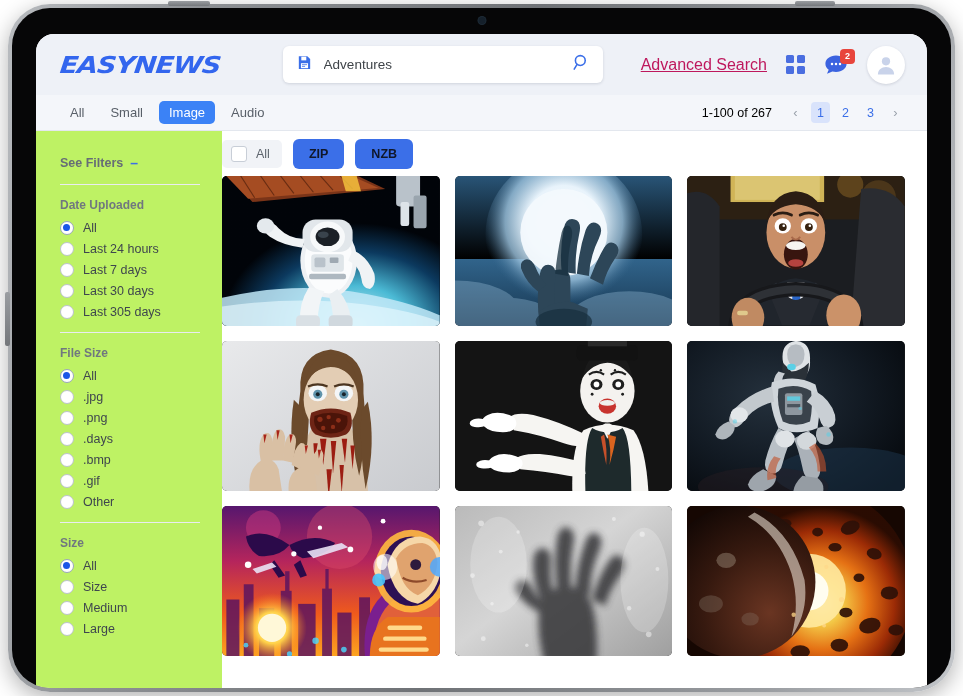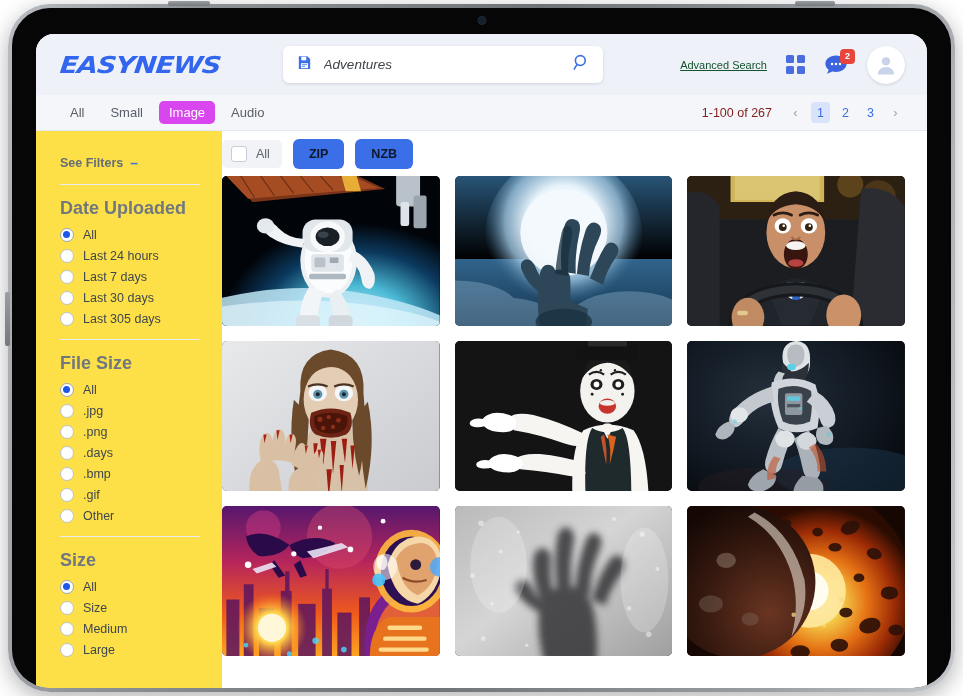--- a/index.html
+++ b/index.html
@@ -98,31 +98,30 @@
     box-shadow: 0 1px 3px rgba(20,30,60,0.14);
   }
   .search-value {
     flex: 1;
     font-size: 13.5px;
     color: #3e4348;
     border: none;
     outline: none;
     background: transparent;
     font-family: "Liberation Sans", sans-serif;
-    font-style: italic;
   }
   .header-right {
     margin-left: auto;
     display: flex;
     align-items: center;
     gap: 19px;
   }
   .adv-search {
-    font-size: 11px;
-    color: #14532d;
+    font-size: 16px;
+    color: #be185d;
     text-decoration: underline;
     white-space: nowrap;
     cursor: pointer;
   }
   .grid-icon { display: grid; grid-template-columns: 8px 8px; gap: 3px; cursor: pointer; }
   .grid-icon i { display: block; width: 8px; height: 8px; background: #4a6ee0; border-radius: 1.5px; }
   .chat-icon { position: relative; cursor: pointer; width: 24px; height: 22px; }
   .chat-badge {
     position: absolute;
     top: -5px; right: -7px;
@@ -156,56 +155,56 @@
   }
   .tabs { display: flex; align-items: center; gap: 6px; }
   .tab {
     font-size: 13px;
     color: #585f68;
     padding: 4px 10px;
     border-radius: 5px;
     cursor: pointer;
     white-space: nowrap;
   }
-  .tab.active { background: #d946ef; color: #fff; }
+  .tab.active { background: #3b82f6; color: #fff; }
   .pager { margin-left: auto; display: flex; align-items: center; gap: 6px; }
-  .pager-count { font-size: 12.5px; color: #7f1d1d; margin-right: 8px; white-space: nowrap; }
+  .pager-count { font-size: 12.5px; color: #000000; margin-right: 8px; white-space: nowrap; }
   .pg {
     min-width: 19px; height: 21px;
     display: flex; align-items: center; justify-content: center;
     font-size: 12.5px;
     color: #3b6fe8;
     border-radius: 4px;
     cursor: pointer;
     padding: 0 4px;
   }
   .pg.active { background: #d9e3fb; color: #3b6fe8; }
   .pg.arrow { color: #9aa1ab; font-size: 13px; }
 
   
   .body { flex: 1; display: flex; min-height: 0; }
 
   
   .sidebar {
     width: 186px;
     flex: none;
-    background: #fde047;
+    background: #bef264;
     padding: 24px 0 0 24px;
   }
   .see-filters {
     font-size: 12.5px;
     color: #666d76;
     font-weight: 600;
     display: flex; align-items: center; gap: 7px;
     cursor: pointer;
   }
   .see-filters .minus { color: #3b6fe8; font-weight: 700; font-size: 14px; }
   .divider { height: 1px; background: #e9ecf1; margin: 13px 22px 13px 0; }
   .group-title {
-    font-size: 18px;
+    font-size: 12px;
     color: #70777f;
     font-weight: 600;
     margin-bottom: 9px;
   }
   .radio-row {
     display: flex; align-items: center;
     gap: 9px;
     margin-bottom: 7px;
     cursor: pointer;
   }

